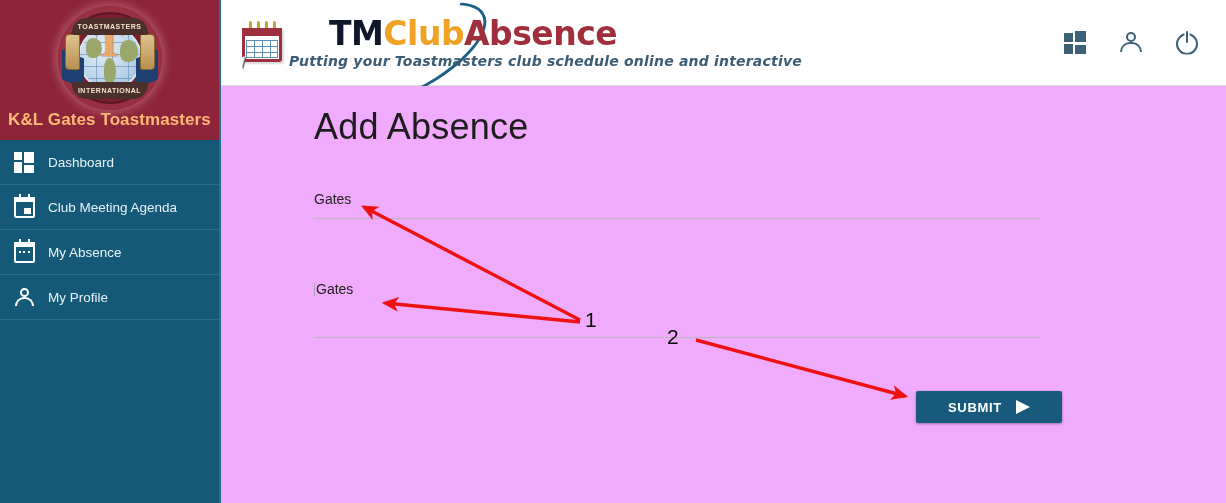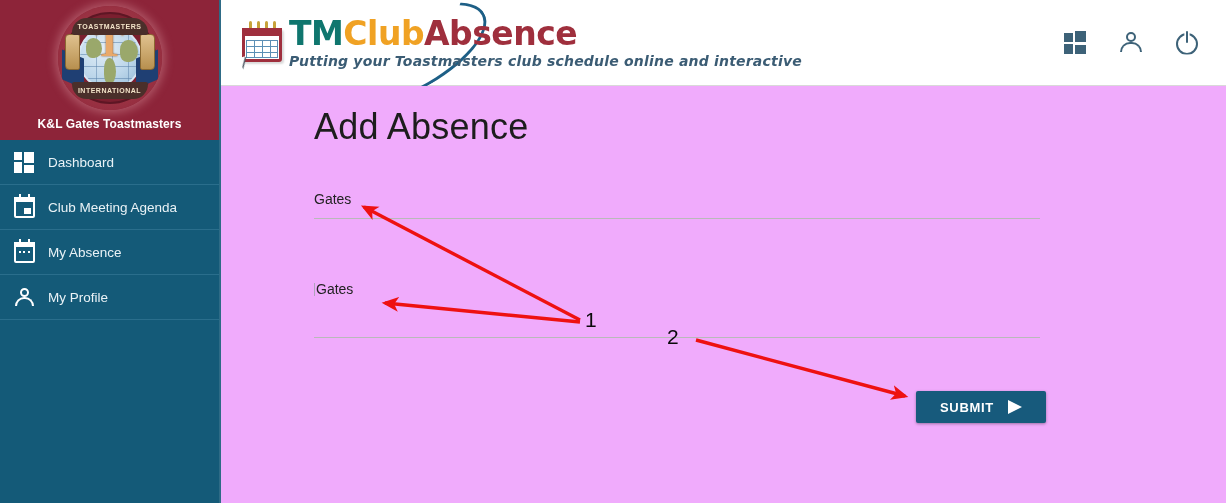--- a/index.html
+++ b/index.html
@@ -74,22 +74,22 @@
   }
   .scroll-l { left: 7px; border-radius: 4px 2px 2px 4px; }
   .scroll-r { right: 7px; border-radius: 2px 4px 4px 2px; }
   .ribbon-l, .ribbon-r {
     position: absolute; width: 22px; height: 30px; background: #1f3f73; z-index: 2;
   }
   .ribbon-l { left: 4px; top: 48px; transform: skewY(22deg); }
   .ribbon-r { right: 4px; top: 48px; transform: skewY(-22deg); }
 
   #club-name {
-    margin-top: 7px; color: #ffffff;
-    font-size: 12px; font-weight: bold; letter-spacing: .1px;
+    color: #fdba74;
+    font-size: 17px; font-weight: bold; letter-spacing: .1px;
     text-align: center;
   }
 
   .nav-item {
     height: 45px; display: flex; align-items: center;
     padding-left: 14px; gap: 13px;
     border-bottom: 1px solid #2a6e8c;
     color: #e9f2f6; font-size: 13.5px; cursor: pointer;
   }
   .nav-item:first-of-type { border-top: 1px solid #2a6e8c; }
@@ -153,21 +153,21 @@
   }
   #swoosh {
     position:absolute; left:78px; top:2px; width:180px; height:74px;
     border: 3px solid #1d5f86; border-radius: 50%;
     border-left-color: transparent; border-top-color: transparent;
     transform: rotate(-28deg); pointer-events:none;
   }
   #logo-text { position: relative; z-index: 2; }
   #logo-word { font-family: "DejaVu Sans", sans-serif; font-size: 33px; font-weight: bold;
     letter-spacing: -0.5px; line-height: 34px; }
-  #logo-word .tm { color: #0f766e; }
+  #logo-word .tm { color: #0f172a; margin-left: 40px; }
   #logo-word .club { color: #f0a224; }
   #logo-word .sched { color: #9f2f3d; }
   #logo-tag { font-family: "DejaVu Sans", sans-serif; font-style: italic; font-weight: bold;
     font-size: 14px; color: #3b5c74; letter-spacing: .2px; margin-top: 2px; }
 
   #header-actions { margin-left: auto; display:flex; align-items:center; gap: 30px; margin-right: 26px; }
   .hicon { width: 26px; height: 26px; position: relative; cursor: pointer; }
   .hgrid i { position:absolute; background:#3d6278; }
   .hgrid i:nth-child(1){ left:2px; top:3px; width:9px; height:9px; }
   .hgrid i:nth-child(2){ left:13px;top:1px; width:11px;height:11px;}
@@ -196,21 +196,21 @@
   .field-label { font-size: 14px; color: #222; }
   .field-line { margin-top: 11px; height: 1px; background: #b9b9b9; }
   .caret { display:inline-block; width:1px; height:13px; background:#9aa0a6;
     vertical-align:-2px; margin-right:1px; opacity:.75; }
   #field-date { top: 105px; }
   #field-notes { top: 195px; }
   #field-notes .field-line { margin-top: 40px; }
 
   #submit-button {
     position: absolute; left: 695px; top: 305px;
-    width: 130px; height: 32px;
+    width: 146px; height: 32px;
     background: #175a7c; color: #ffffff;
     border: none; border-radius: 2px;
     font-family: "Liberation Sans", sans-serif;
     font-size: 13px; font-weight: bold; letter-spacing: .7px;
     display: flex; align-items: center; justify-content: center; gap: 14px;
     box-shadow: 0 1px 3px rgba(0,0,0,.35); cursor: pointer;
   }
   #submit-button .send {
     width: 0; height: 0; border-left: 14px solid #ffffff;
     border-top: 7px solid transparent; border-bottom: 7px solid transparent;

